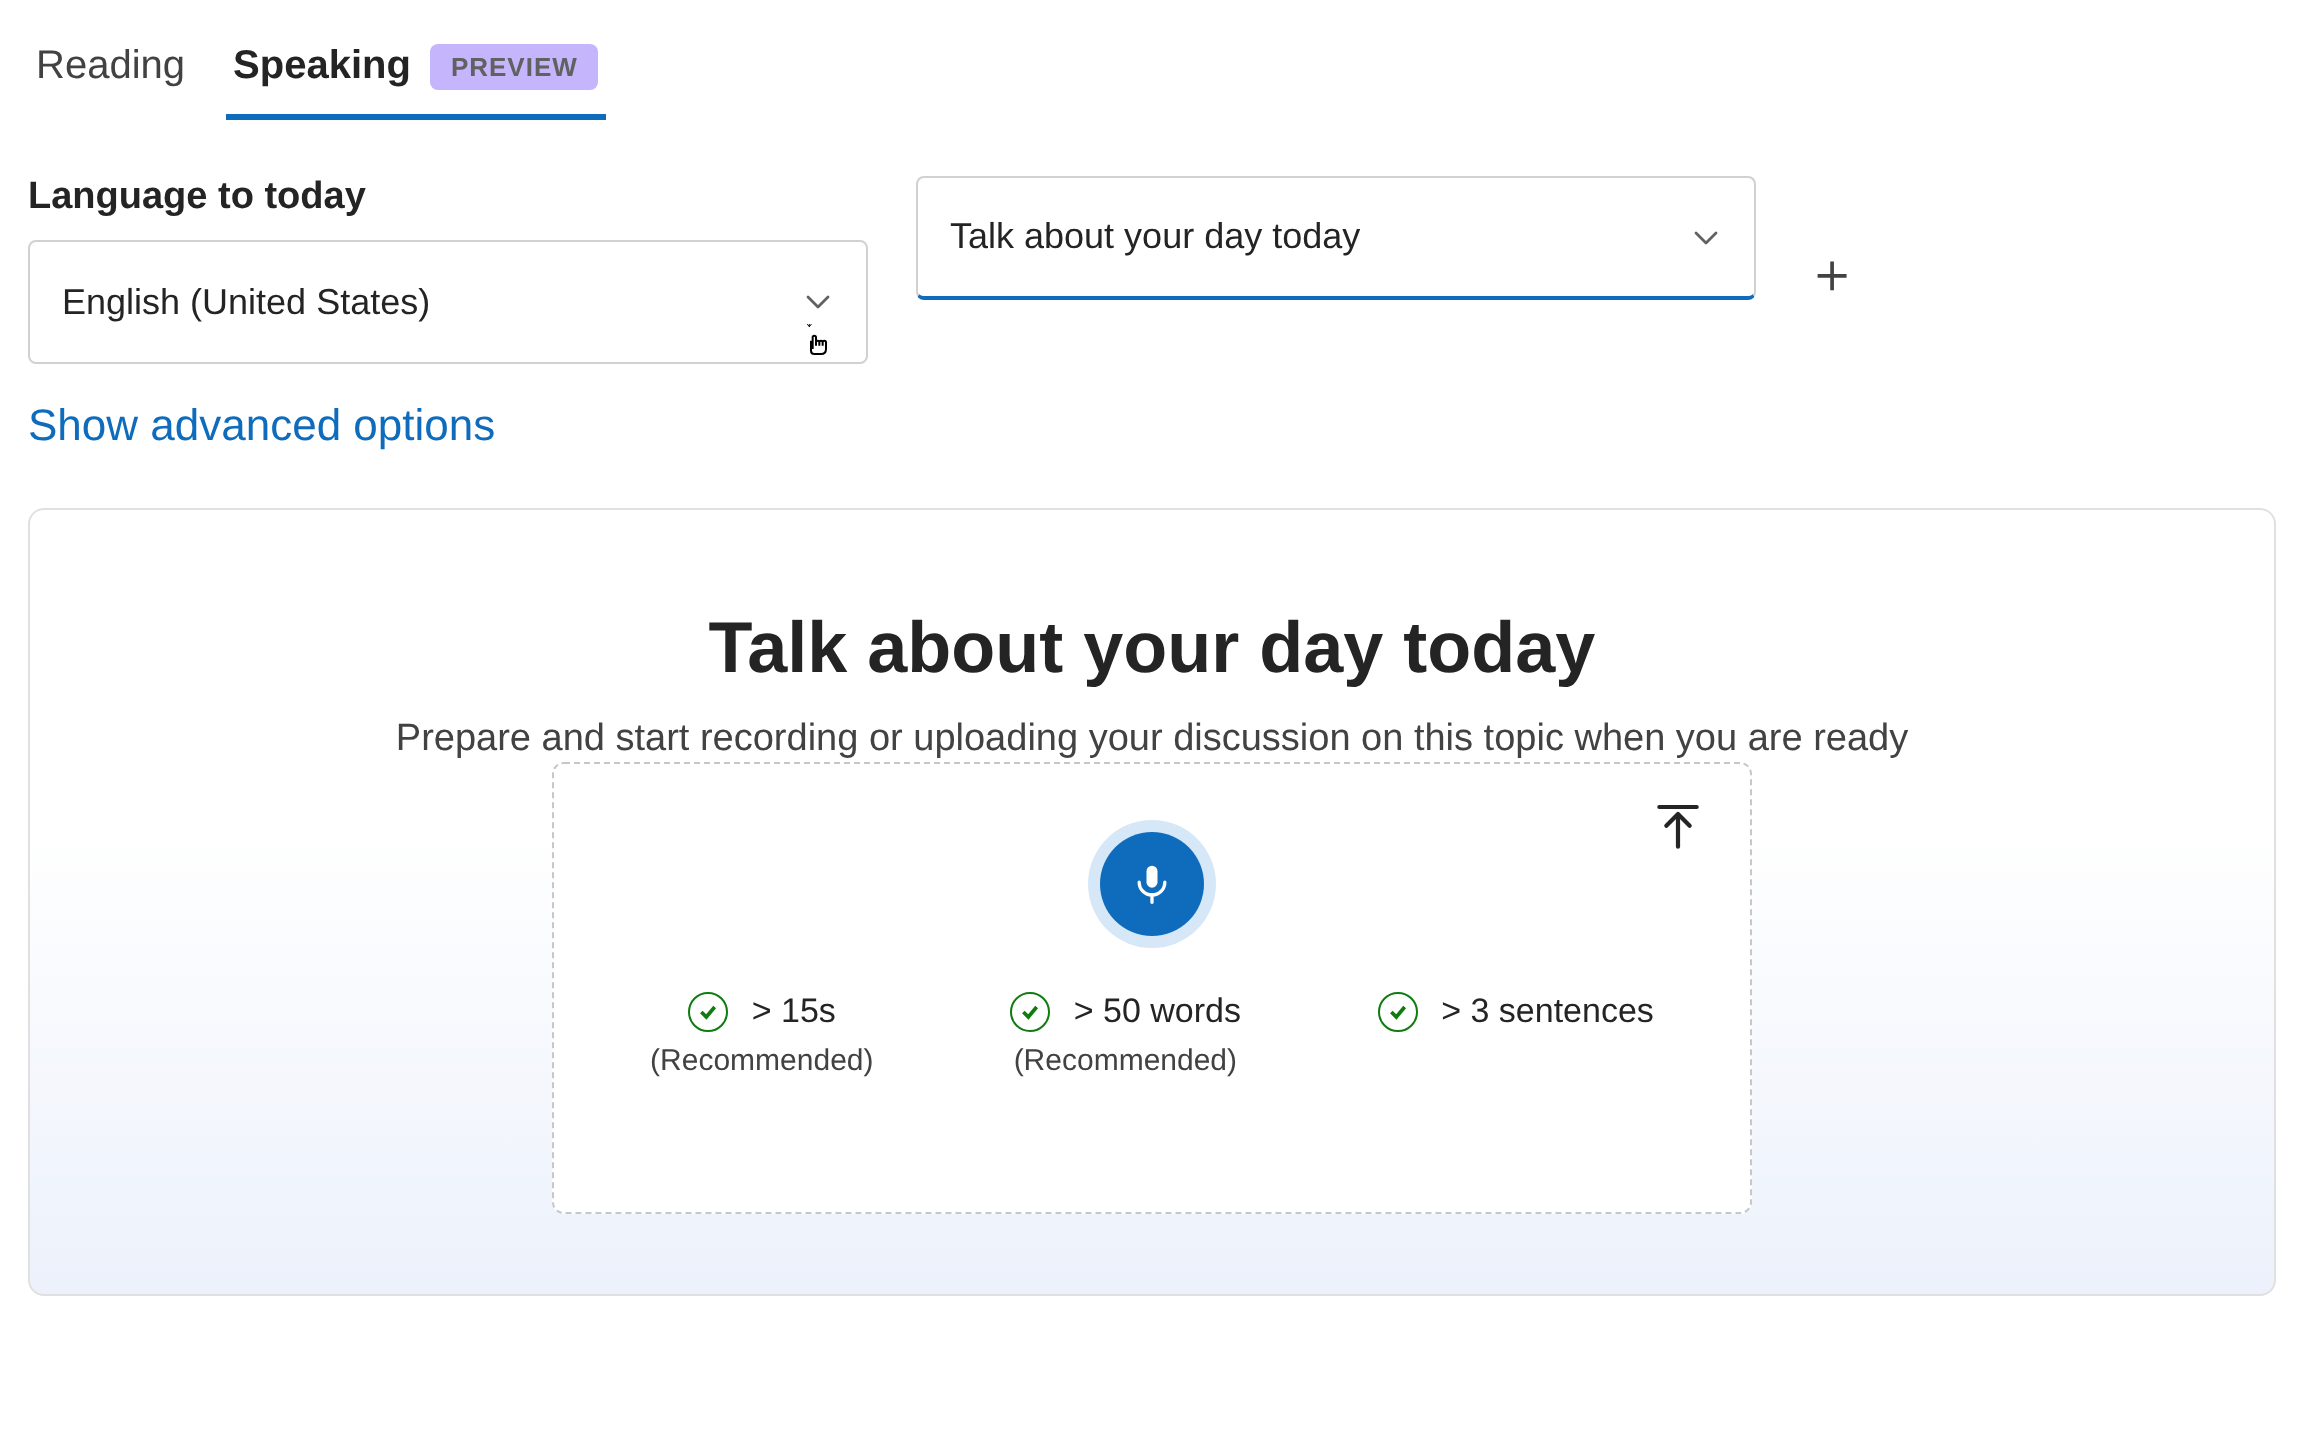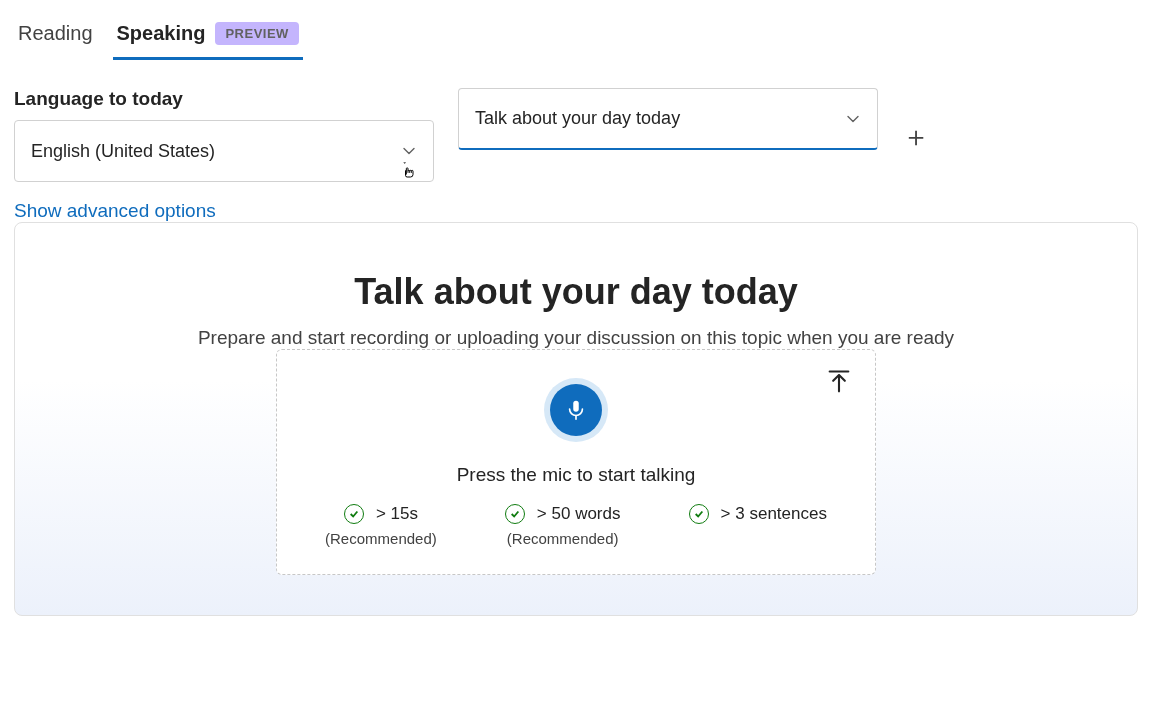--- a/index.html
+++ b/index.html
@@ -98,22 +98,23 @@
     .enter-own-text {
       font-size: 18px;
       font-weight: 600;
       color: #242424;
       text-align: center;
       line-height: 1.3;
       max-width: 140px;
     }
     .advanced-link {
       color: #0f6cbd;
-      font-size: 19px;
-      cursor: pointer;
+      font-size: 22px;
+      cursor: pointer;
+      margin-bottom: 28px;
       display: inline-block;
     }
     .main-panel {
       border: 1px solid #e0e0e0;
       border-radius: 8px;
       padding: 48px 24px 40px 24px;
       text-align: center;
       width: 1124px;
       background: linear-gradient(180deg, #ffffff 0%, #ffffff 40%, #ecf1fb 100%);
     }
@@ -278,21 +279,20 @@
     <div class="mic-outer">
       <div class="mic-inner">
         <svg class="mic-svg" viewBox="0 0 24 24">
           <rect x="9" y="2" width="6" height="12" rx="3"></rect>
           <path d="M5 11 a7 7 0 0 0 14 0" stroke="#ffffff" stroke-width="1.8" fill="none" stroke-linecap="round"></path>
           <line x1="12" y1="18" x2="12" y2="22" stroke="#ffffff" stroke-width="1.8" stroke-linecap="round"></line>
         </svg>
       </div>
     </div>
 
-    <div class="mic-label">Press the mic to start talking</div>
 
     <div class="criteria-row">
       <div class="criterion">
         <div class="criterion-top">
           <span class="check-circle">
             <svg class="check-svg" viewBox="0 0 12 12">
                 <path d="M2 6 L5 9 L10 3"></path>
               </svg>
           </span>
           <span class="criterion-text">&gt; 15s</span>

